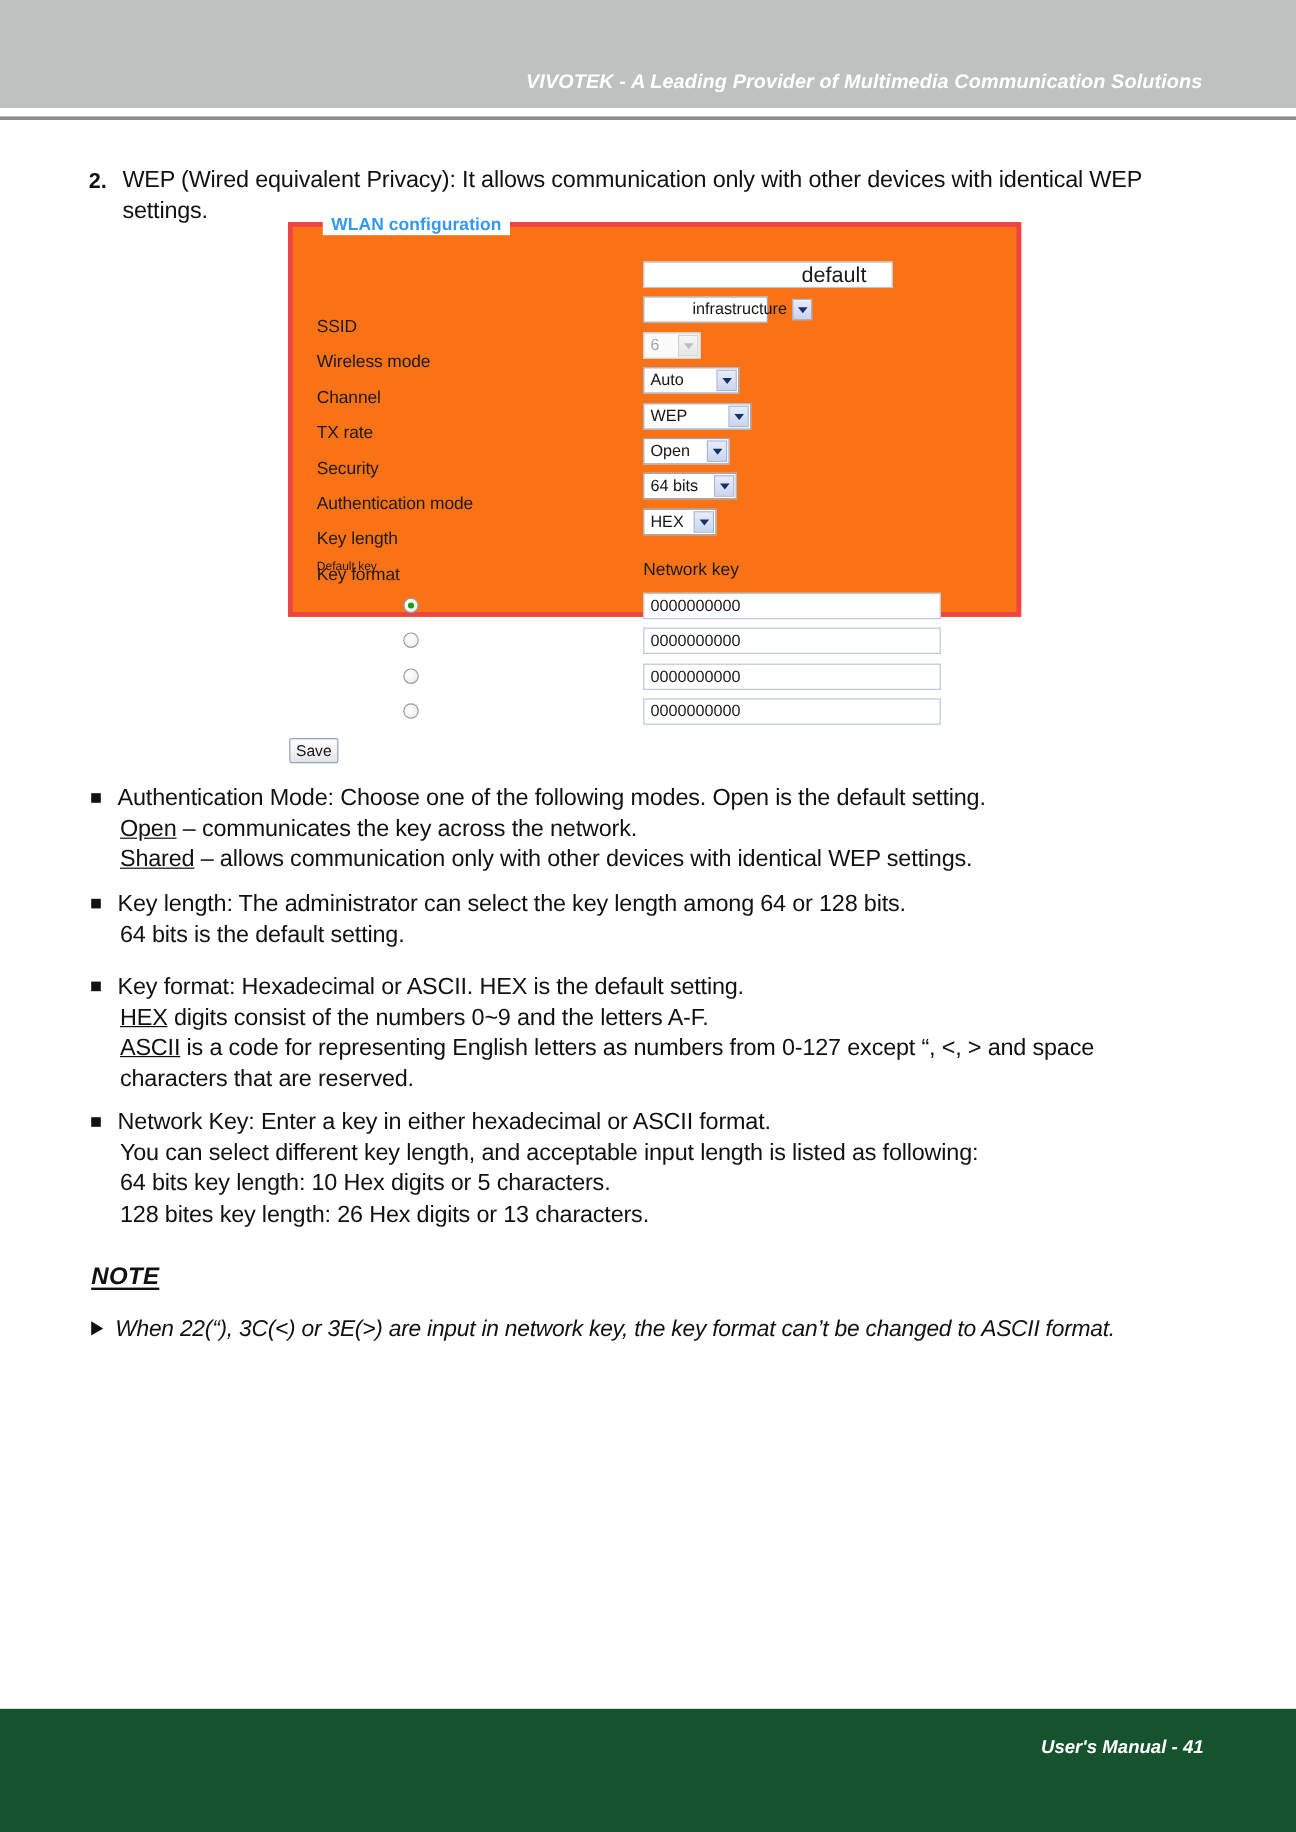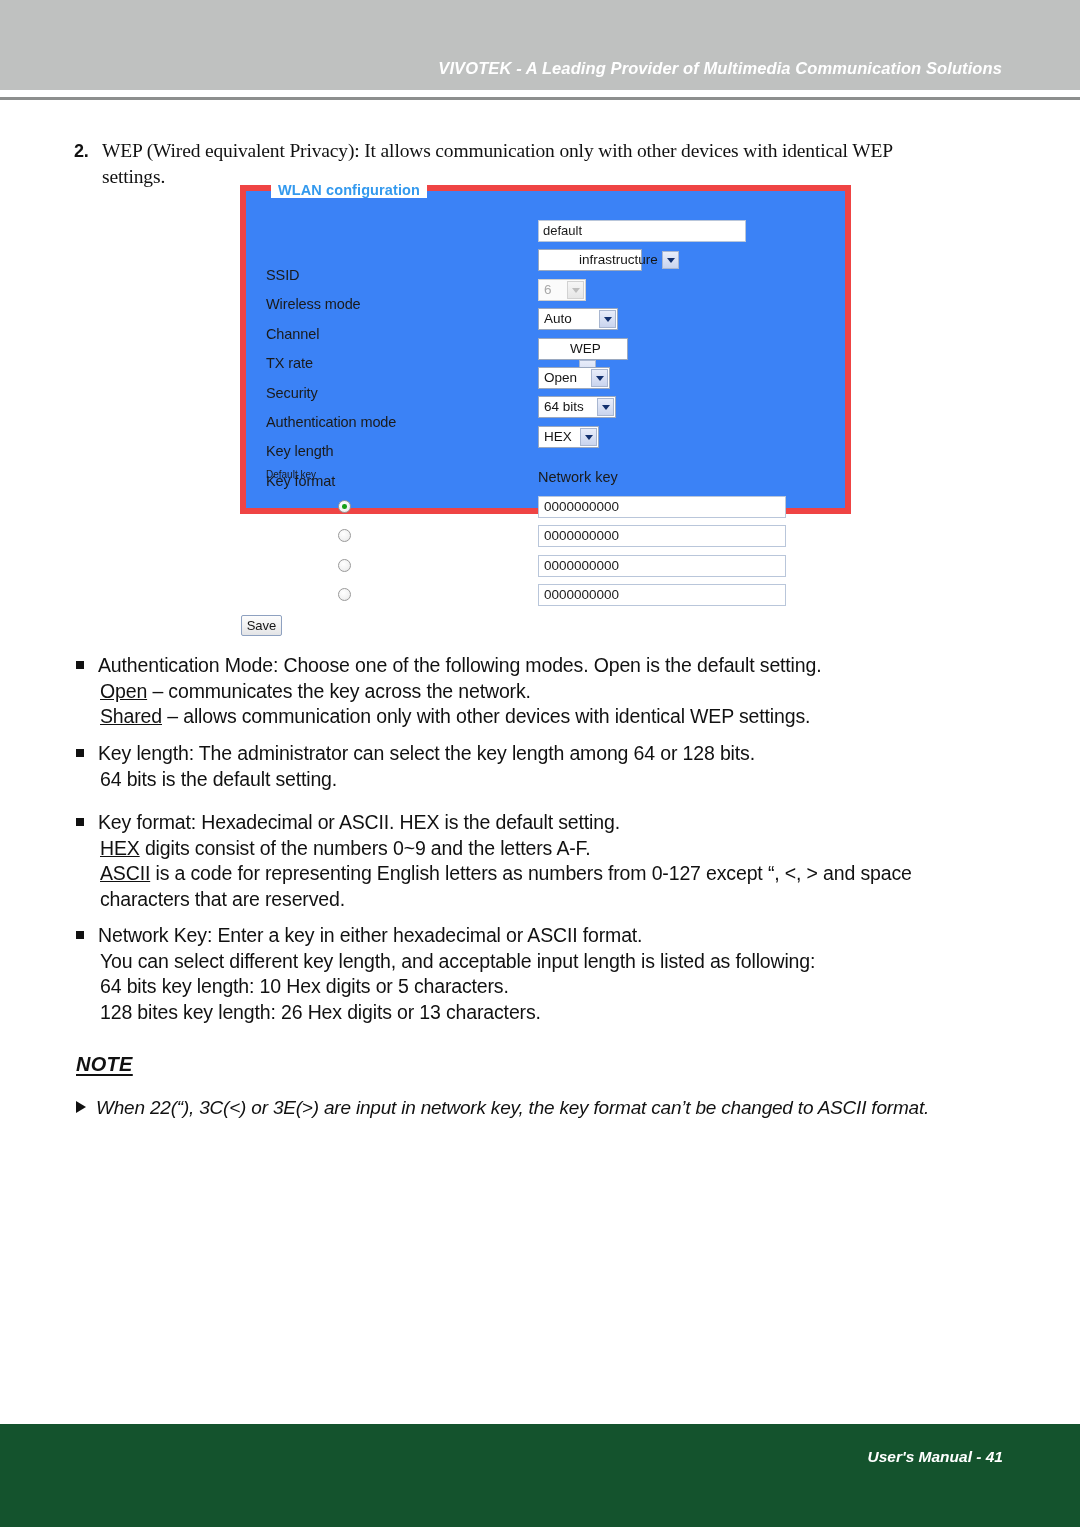--- a/index.html
+++ b/index.html
@@ -66,32 +66,31 @@
   }
   .item-2 .num {
     position: absolute;
     left: 0;
     top: 1px;
     font-weight: bold;
     font-size: 18px;
   }
   .item-2 .lines {
     margin-left: 28px;
-    font-family: Liberation Serif, serif;
   }
 
   
   .wlan-box {
     position: absolute;
     left: 240px;
     top: 85px;
     width: 611px;
     height: 329px;
-    border: 6px solid #ef4444;
-    background: #3b82f6;
+    border: 4px solid #ef4444;
+    background: #f97316;
   }
   .wlan-legend {
     position: absolute;
     left: 25px;
     top: -9px;
     background: #ffffff;
     padding: 0 7px;
     color: #3399ee;
     font-weight: bold;
     font-size: 14.5px;
@@ -123,27 +122,28 @@
     top: 0;
   }
 
   
   .txt-input {
     display: inline-block;
     height: 22px;
     width: 208px;
     border: 1px solid #b9c6da;
     background: #ffffff;
-    font-size: 13px;
+    font-size: 18px;
     color: #1a1a1a;
     line-height: 20px;
-    padding: 0 4px;
+    padding: 0 21px;
     vertical-align: top;
     white-space: nowrap;
     overflow: hidden;
+    text-align: right;
   }
 
   
   .sel {
     display: inline-flex;
     align-items: center;
     height: 22px;
     border: 1px solid #9aa8bf;
     background: #ffffff;
     font-size: 13.5px;
@@ -182,21 +182,21 @@
   .sel.disabled .sel-arrow {
     background: linear-gradient(to bottom, #f6f6f6, #e6e6e6);
     border-color: #d2d2d2;
   }
   .sel.disabled .sel-arrow::after { border-top-color: #bdbdbd; }
 
   .w-ssid   { width: 208px; }
   .w-wmode  { width: 104px; padding-left: 40px; }
   .w-chan   { width: 48px; }
   .w-tx     { width: 80px; }
-  .w-sec    { width: 90px; flex-direction: column; }
+  .w-sec    { width: 90px; }
   .w-auth   { width: 72px; }
   .w-keylen { width: 78px; }
   .w-keyfmt { width: 61px; }
 
   
   .keys-head {
     position: absolute;
     left: 20px;
     top: 278px;
     width: 571px;

